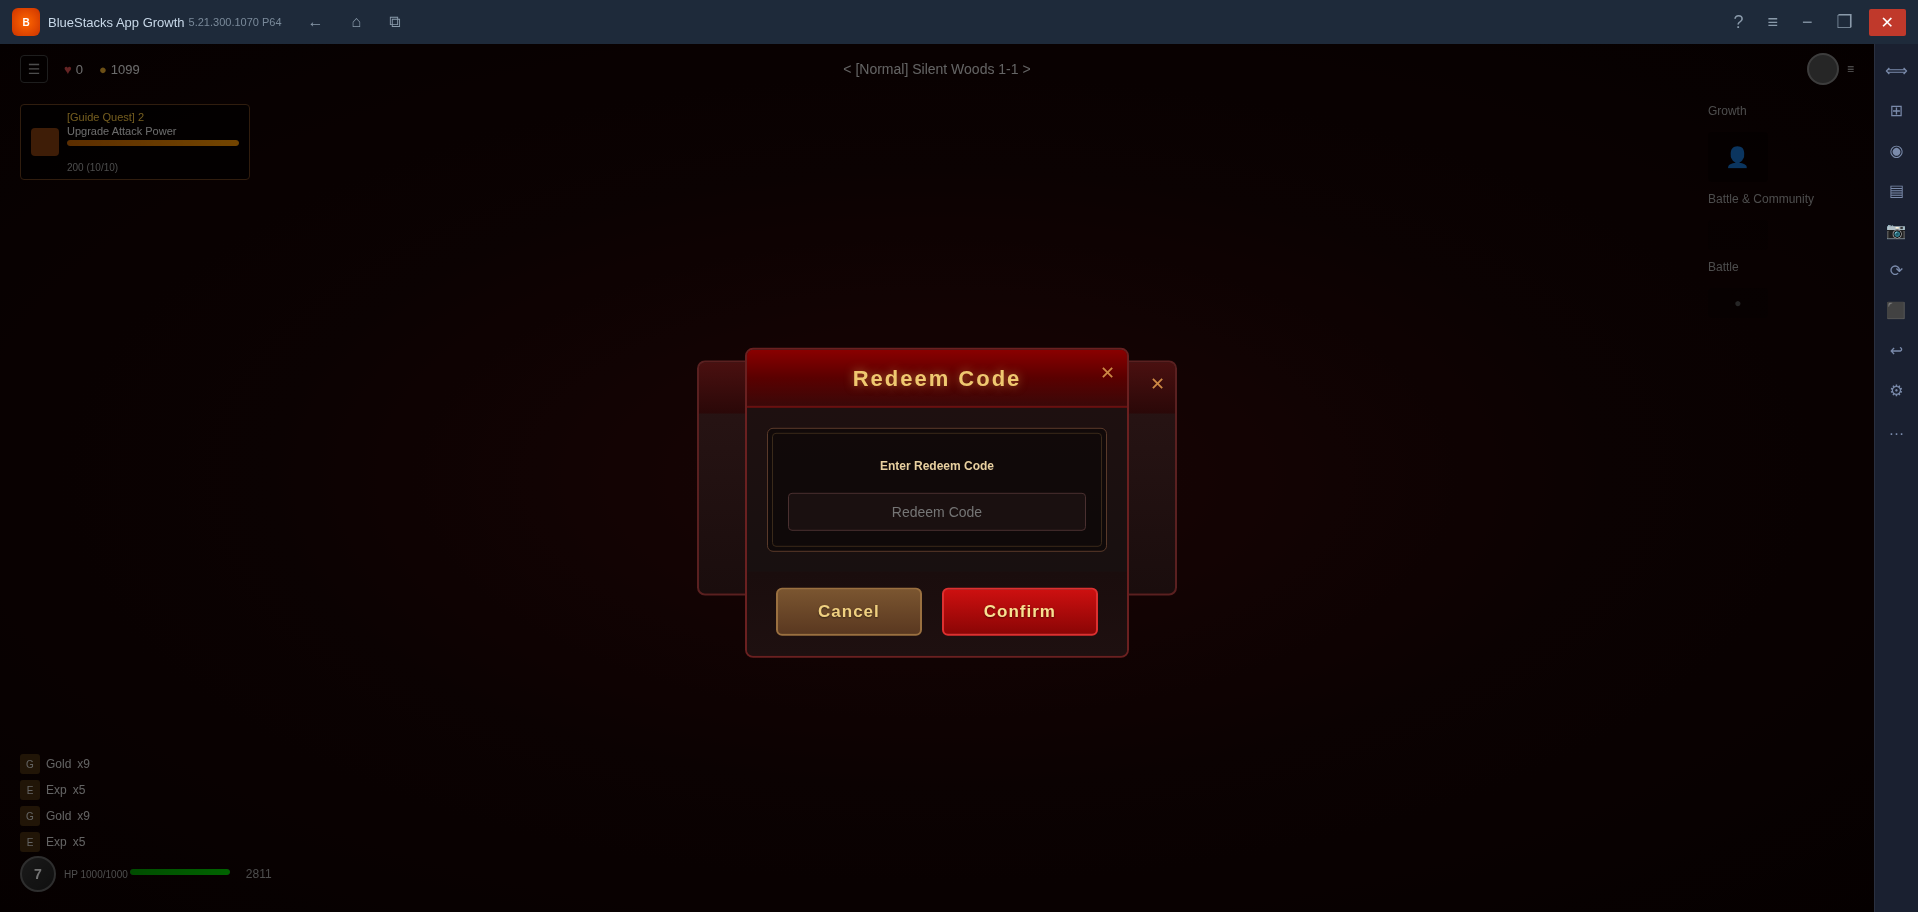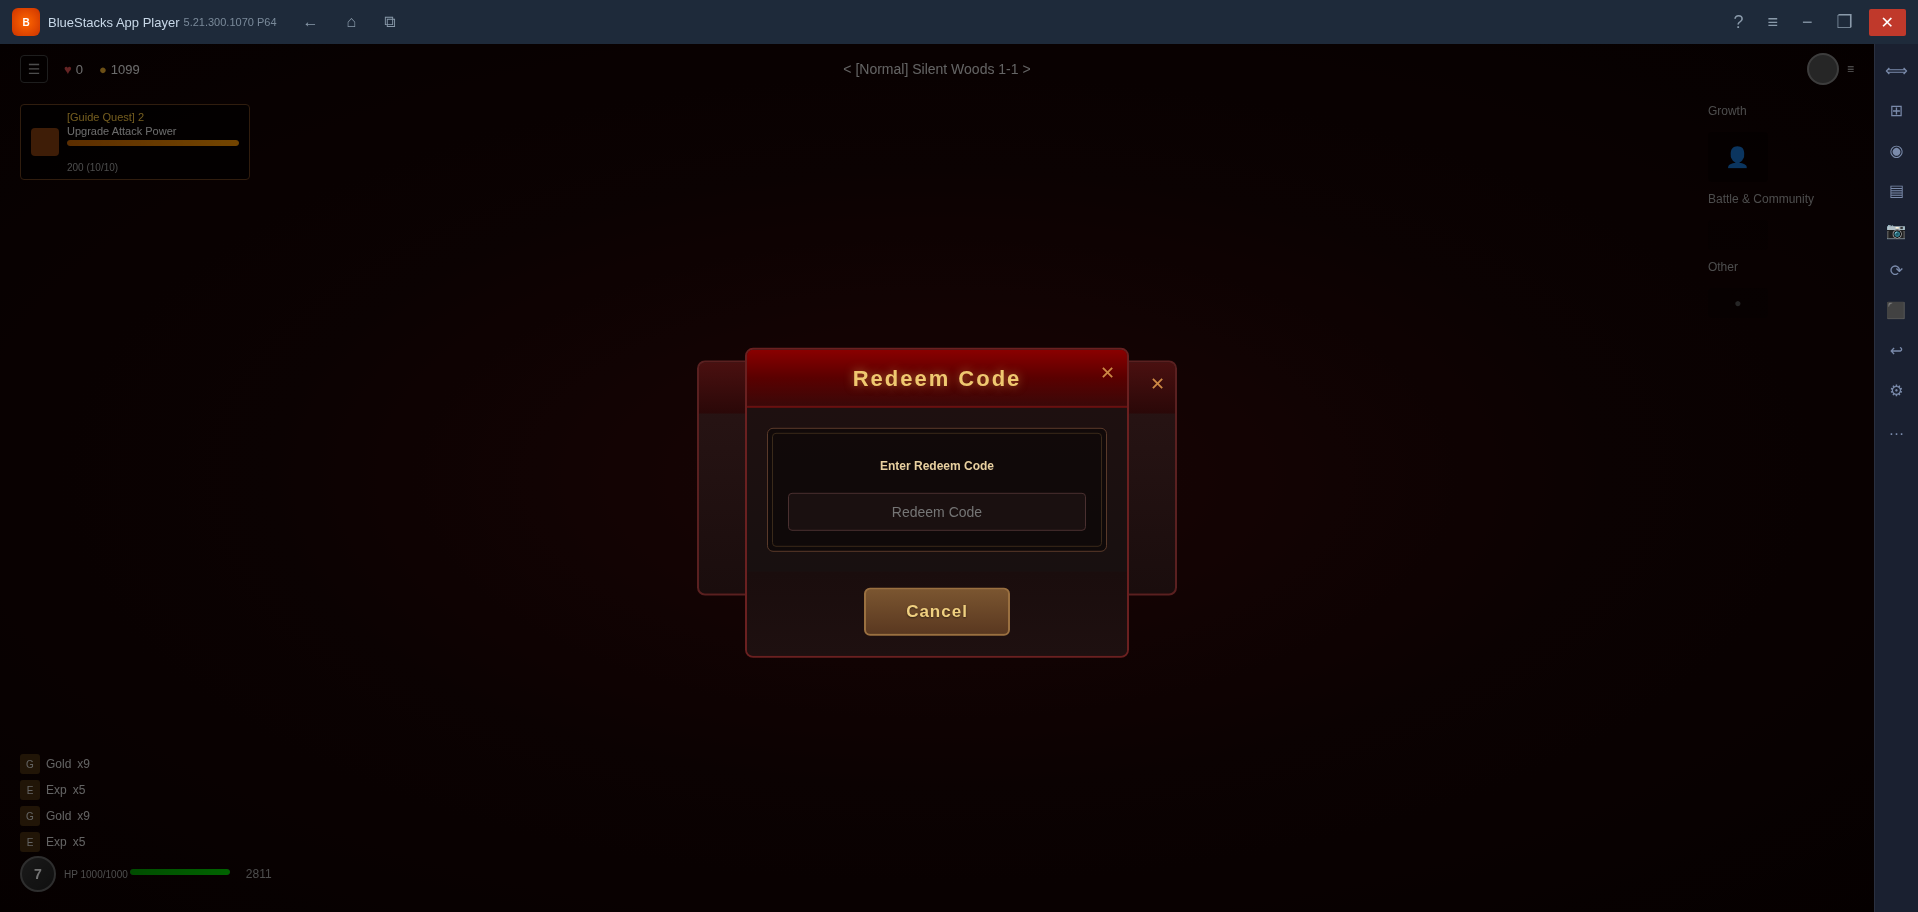--- a/index.html
+++ b/index.html
@@ -442,21 +442,21 @@
       border-radius: 3px;
     }
   </style>
 </head>
 <body>
 
 <div class="title-bar">
   <div class="title-bar-logo">
     <span style="font-size:10px;font-weight:bold;color:white;">B</span>
   </div>
-  <span class="title-bar-appname">BlueStacks App Player</span>
+  <span class="title-bar-appname">BlueStacks App Growth</span>
   <span class="title-bar-version">5.21.300.1070  P64</span>
   <div class="title-bar-controls">
     <button class="title-bar-btn">←</button>
     <button class="title-bar-btn">⌂</button>
     <button class="title-bar-btn">⧉</button>
   </div>
   <div class="title-bar-right">
     <button class="title-bar-right-btn">?</button>
     <button class="title-bar-right-btn">≡</button>
     <button class="title-bar-right-btn">−</button>
@@ -549,21 +549,21 @@
     <span style="color:#aaa;font-size:12px;margin-left:8px;">2811</span>
   </div>
 
   <div class="right-game-panel">
     <div class="panel-section-title">Growth</div>
     <div style="width:60px;height:50px;background:rgba(0,0,0,0.3);border-radius:4px;display:flex;align-items:center;justify-content:center;">
       <span style="color:#888;font-size:20px;">👤</span>
     </div>
     <div class="panel-section-title">Battle &amp; Community</div>
     <div style="width:60px;height:30px;background:rgba(0,0,0,0.2);border-radius:4px;"></div>
-    <div class="panel-section-title">Other</div>
+    <div class="panel-section-title">Battle</div>
     <div style="width:60px;height:30px;background:rgba(0,0,0,0.2);border-radius:4px;display:flex;align-items:center;justify-content:center;">
       <span style="color:#555;font-size:12px;">●</span>
     </div>
   </div>
 
   <div class="dark-overlay"></div>
 
   <div class="settings-modal">
     <div class="settings-header">
       <span class="settings-title">Settings</span>
@@ -588,15 +588,16 @@
       <button class="redeem-close-btn">✕</button>
     </div>
     <div class="redeem-body">
       <div class="redeem-input-area">
         <div class="redeem-label">Enter Redeem Code</div>
         <input class="redeem-input" type="text" placeholder="Redeem Code" style="">
       </div>
     </div>
     <div class="redeem-buttons">
       <button class="btn-cancel">Cancel</button>
+      <button class="btn-confirm">Confirm</button>
     </div>
   </div>
 </div>
 
 </body></html>

